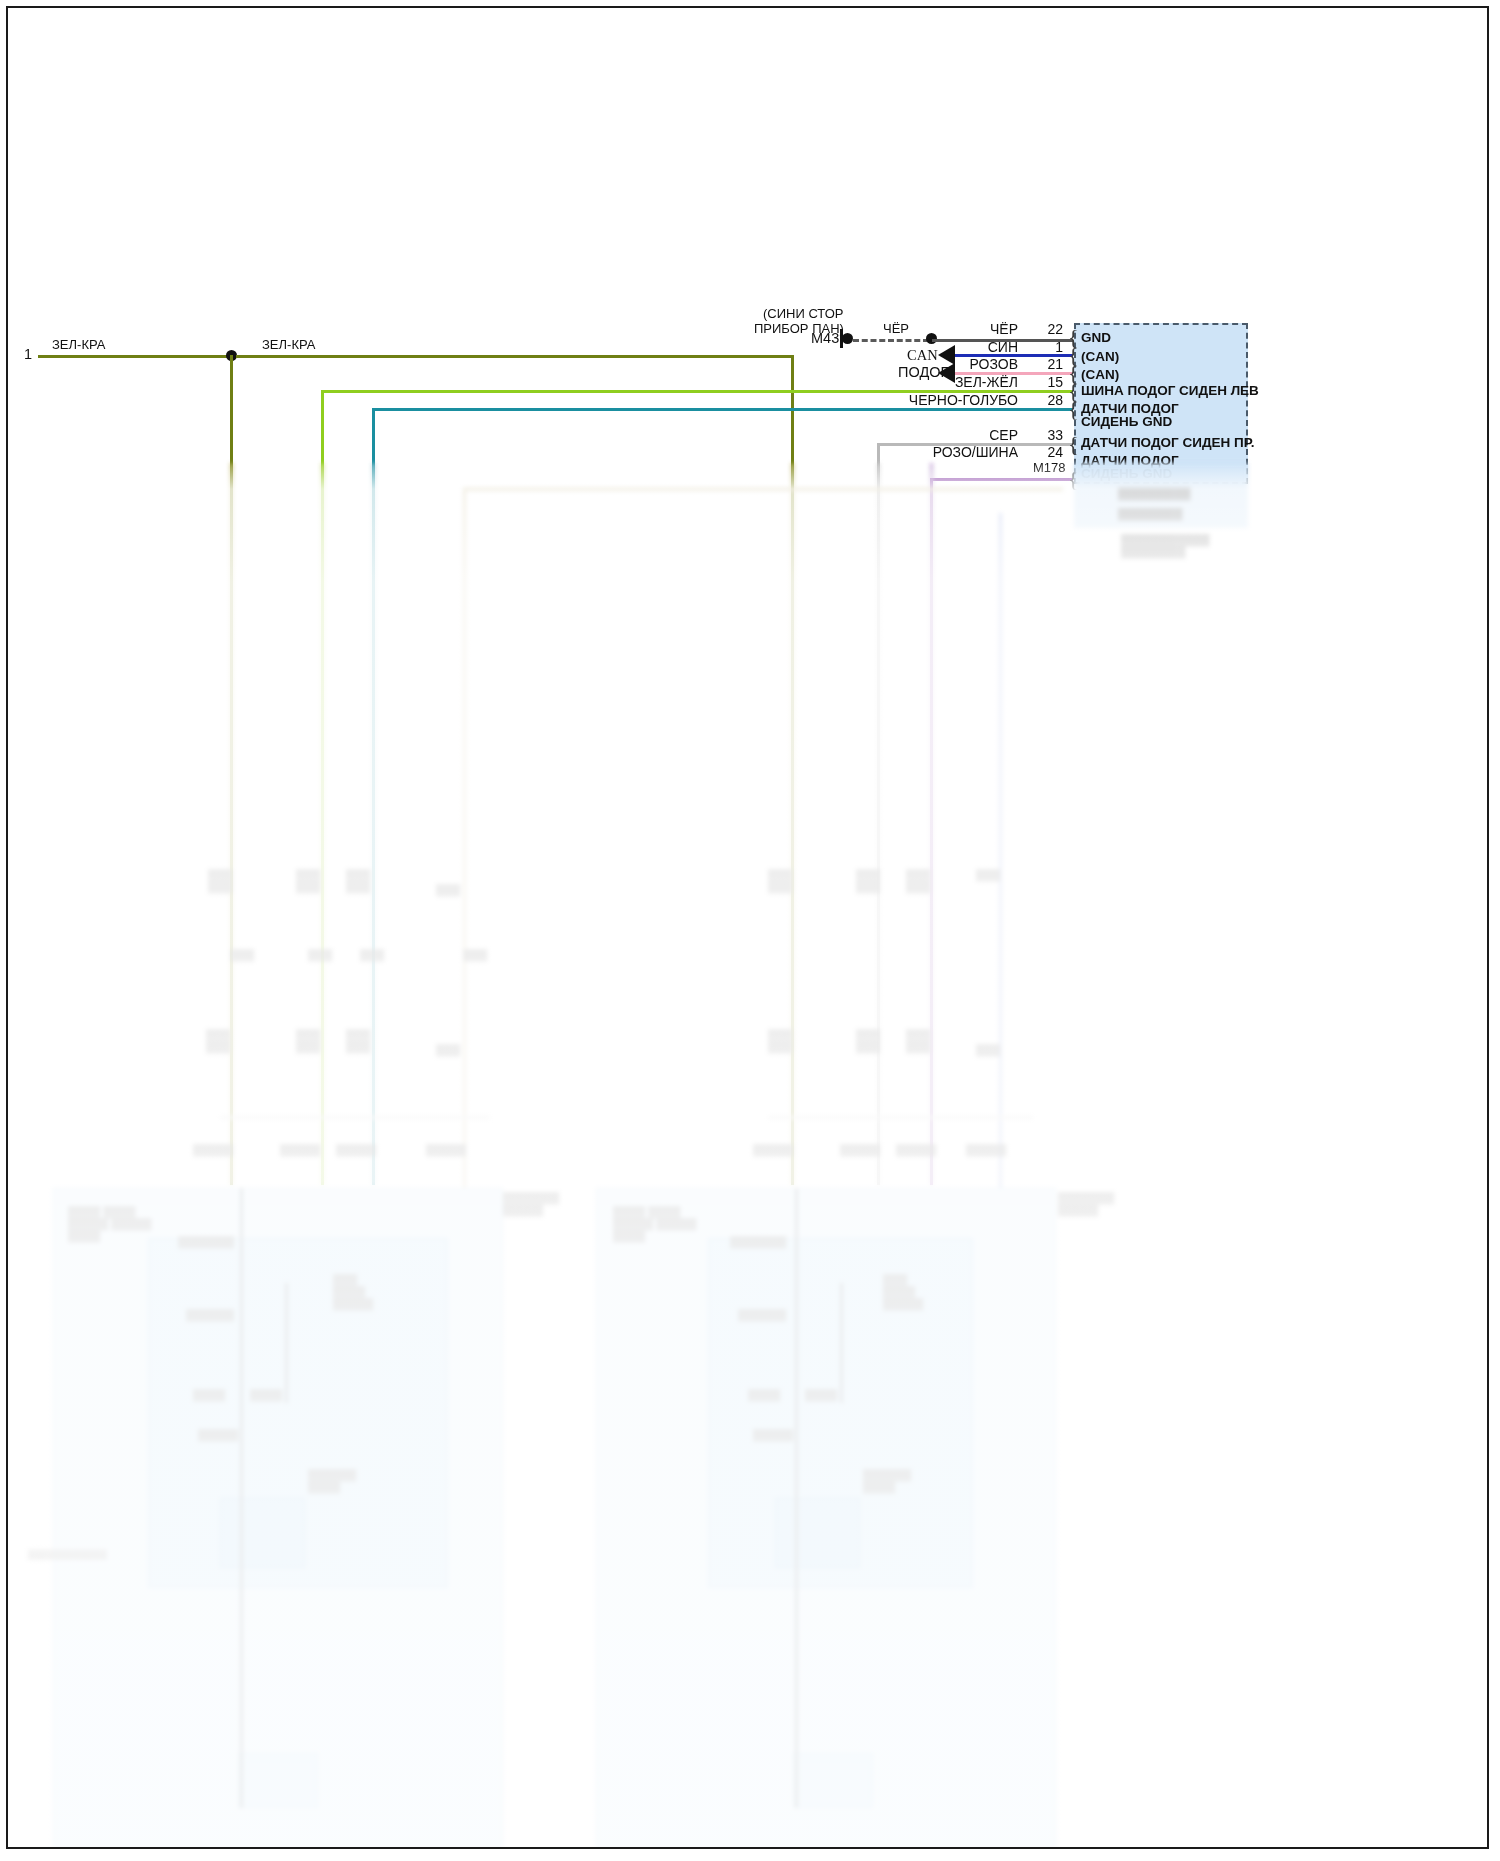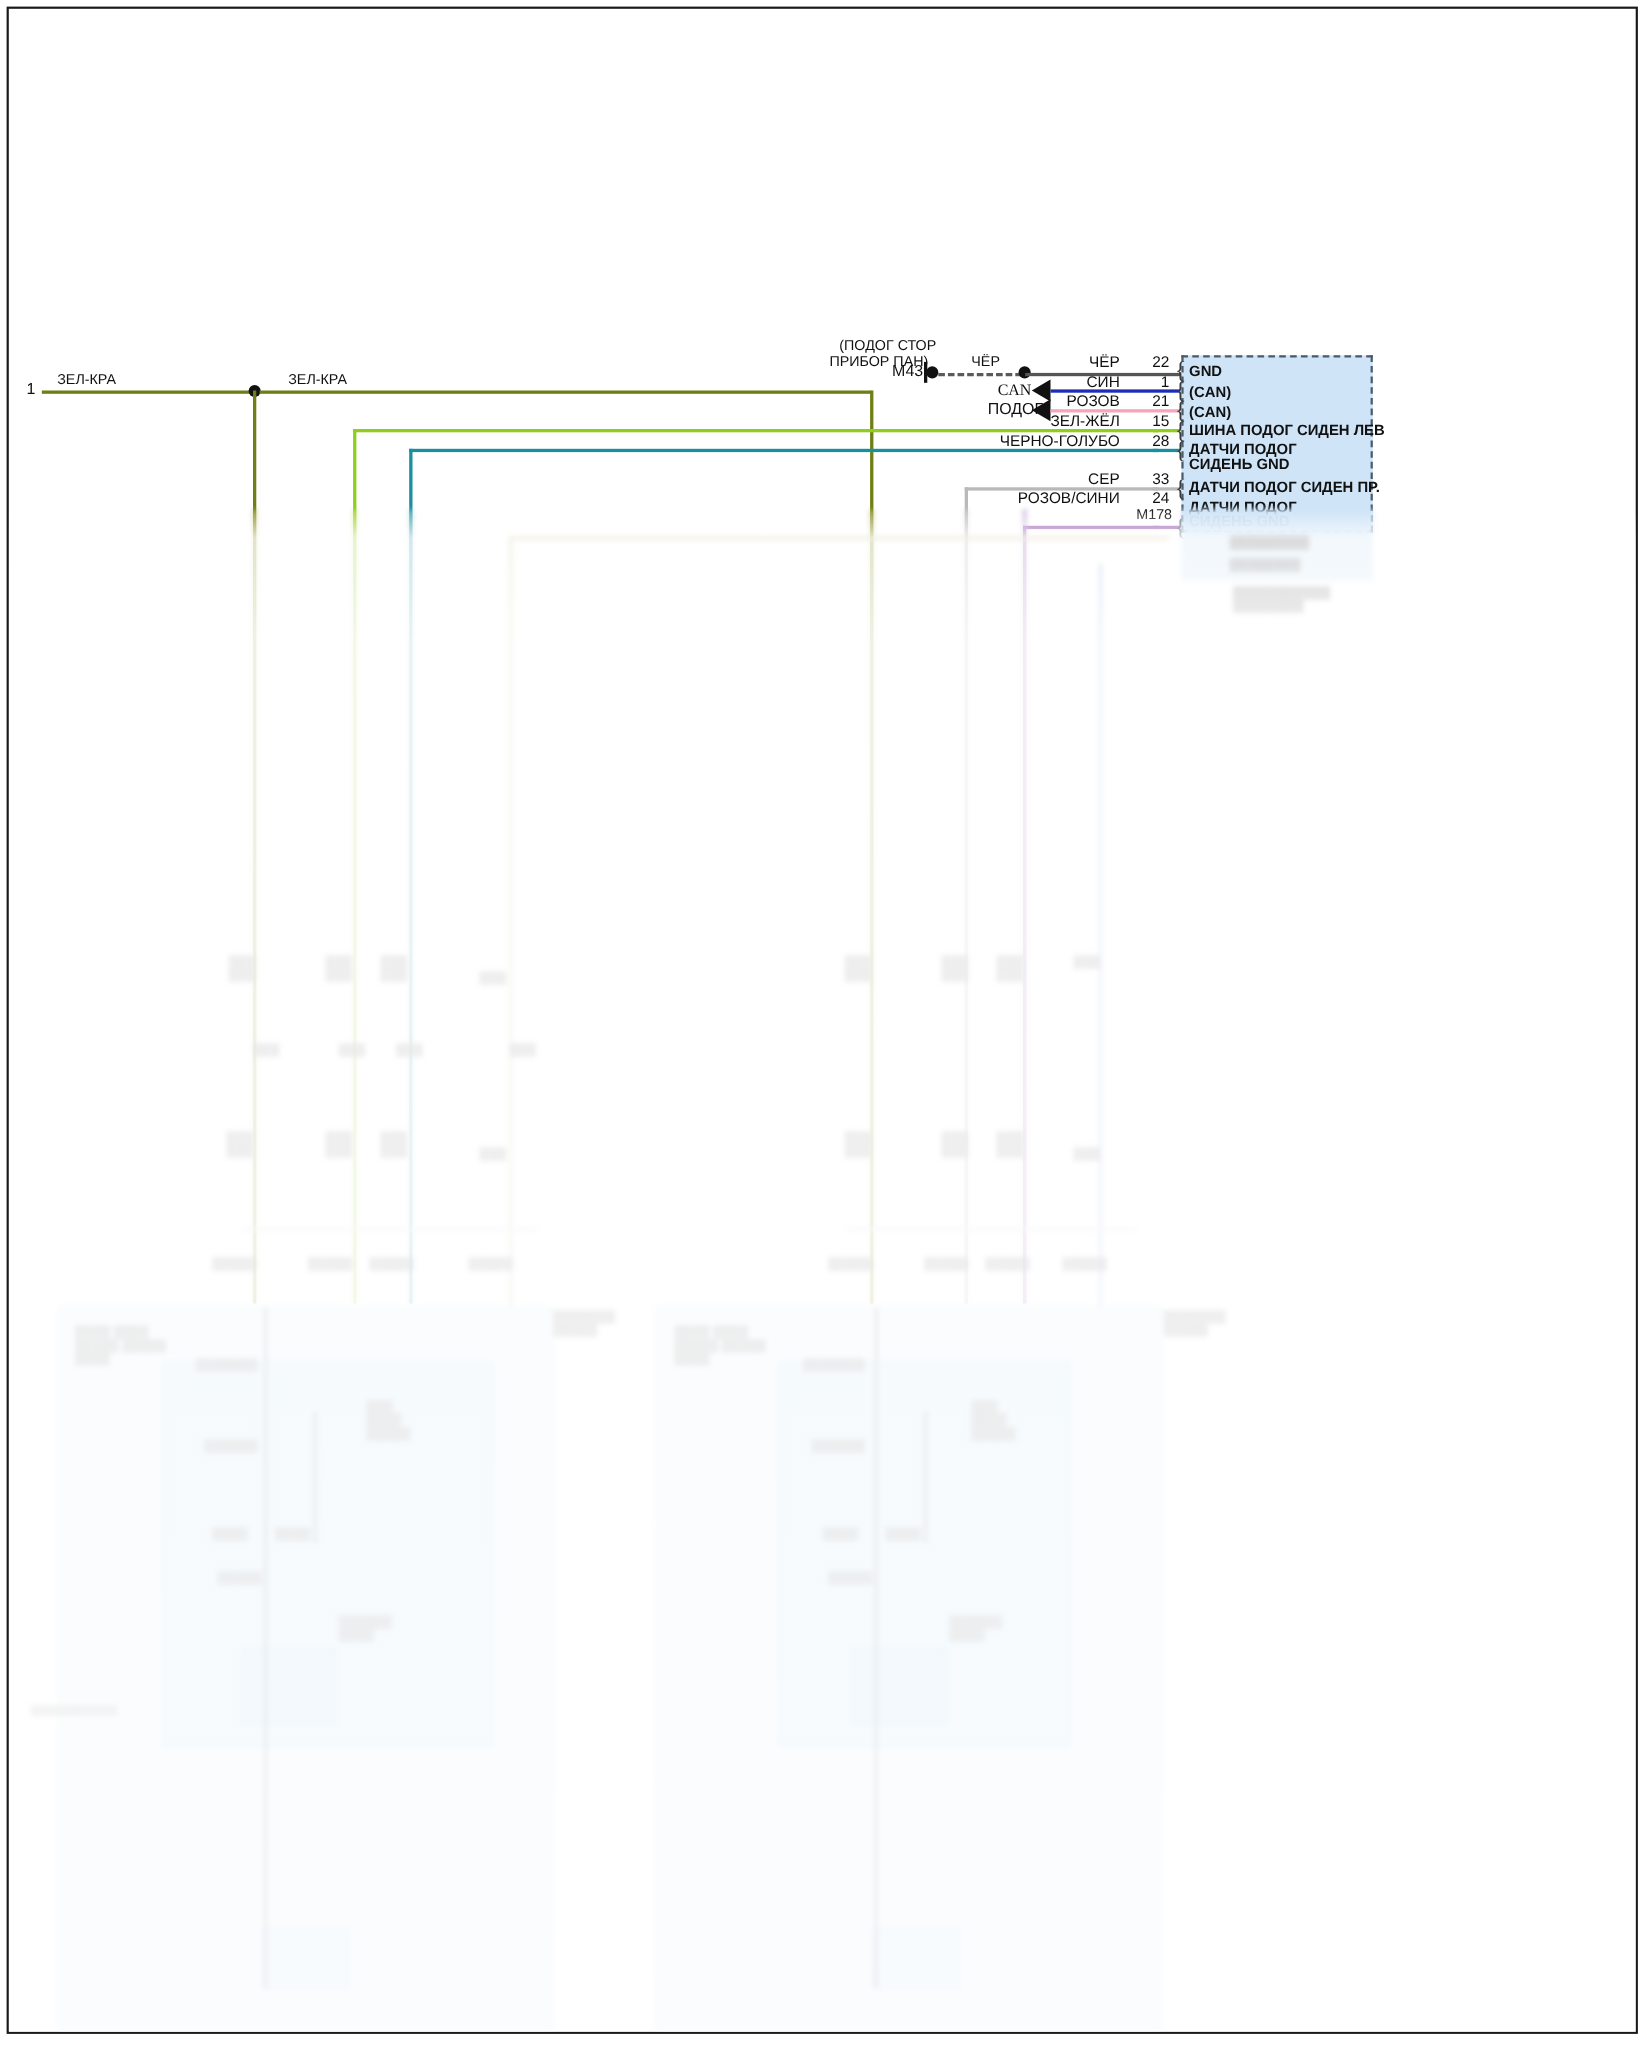--- a/index.html
+++ b/index.html
@@ -125,21 +125,21 @@
 
     <div class="wire hw" style="left:364px;top:400px;width:681px;border-top-color:#1a8fa0;"></div>
     <div class="wire vw" style="left:364px;top:400px;height:777px;border-left-color:#1a8fa0;"></div>
 
     <div class="wire hw" style="left:869px;top:435px;width:176px;border-top-color:#b9b9b9;"></div>
     <div class="wire vw" style="left:869px;top:435px;height:742px;border-left-color:#b9b9b9;"></div>
 
     <div class="wire hw" style="left:922px;top:470px;width:123px;border-top-color:#9b5fb5;"></div>
     <div class="wire vw" style="left:922px;top:470px;height:707px;border-left-color:#9b5fb5;"></div>
 
-    <div class="lbl" style="left:755px;top:299px;">(ПОДОГ СТОР</div>
+    <div class="lbl" style="left:755px;top:299px;">(СИНИ СТОР</div>
     <div class="lbl" style="left:746px;top:314px;">ПРИБОР ПАН)</div>
     <div class="lbl big" style="left:803px;top:323px;">M43</div>
 
     <div class="connstub" style="left:832px;top:321px;height:19px;"></div>
     <div class="dot" style="left:834px;top:325px;"></div>
 
     <div class="dashwire" style="left:845px;top:331px;width:76px;"></div>
     <div class="lbl" style="left:875px;top:314px;">ЧЁР</div>
     <div class="dot" style="left:918px;top:325px;"></div>
 
@@ -175,21 +175,21 @@
 
     <div class="pinname" style="left:860px;top:366px;width:150px;">ЗЕЛ-ЖЁЛ</div>
     <div class="pinnum" style="left:1000px;top:366px;width:55px;">15</div>
 
     <div class="pinname" style="left:860px;top:384px;width:150px;">ЧЕРНО-ГОЛУБО</div>
     <div class="pinnum" style="left:1000px;top:384px;width:55px;">28</div>
 
     <div class="pinname" style="left:860px;top:419px;width:150px;">СЕР</div>
     <div class="pinnum" style="left:1000px;top:419px;width:55px;">33</div>
 
-    <div class="pinname" style="left:860px;top:436px;width:150px;">РОЗОВ/СИНИ</div>
+    <div class="pinname" style="left:860px;top:436px;width:150px;">РОЗО/ШИНА</div>
     <div class="pinnum" style="left:1000px;top:436px;width:55px;">24</div>
 
     <div class="modbox" style="left:1066px;top:315px;width:174px;height:161px;"></div>
 
     <div class="brace" style="left:1060px;top:322px;">{</div>
     <div class="brace" style="left:1060px;top:340px;">{</div>
     <div class="brace" style="left:1060px;top:358px;">{</div>
     <div class="brace" style="left:1060px;top:376px;">{</div>
     <div class="brace" style="left:1060px;top:394px;">{</div>
     <div class="brace" style="left:1060px;top:429px;">{</div>

